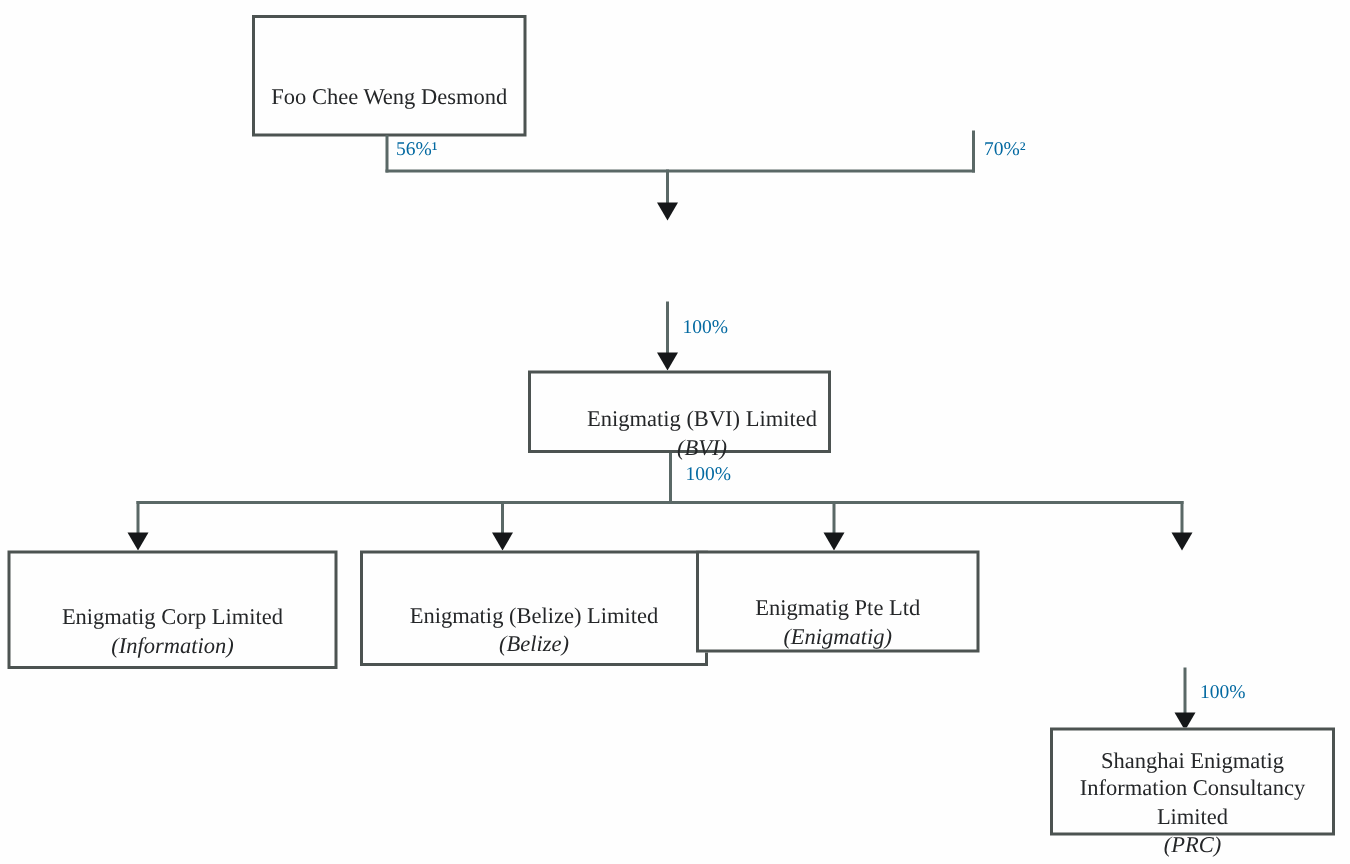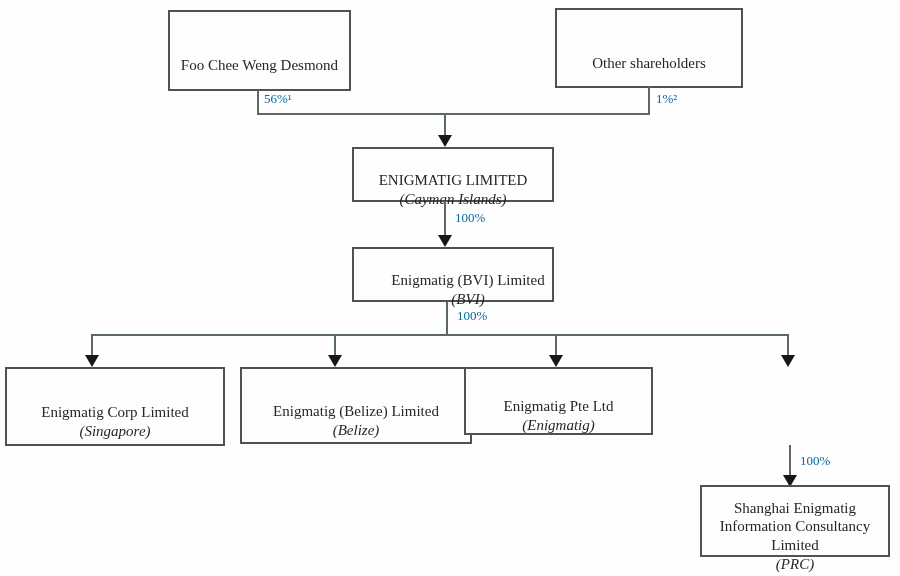--- a/index.html
+++ b/index.html
@@ -93,37 +93,30 @@
   #p-hk    { left: 800px; top: 453px; }
 </style>
 </head>
 <body>
 
 <div id="canvas">
 
   <div class="node" id="n-foo">
     <span class="name">Foo Chee Weng Desmond</span>
   </div>
-  <div class="node" id="n-other">
-    <span class="name">Other shareholders</span>
-  </div>
 
   <div class="vline" id="c-foo-drop"></div>
   <div class="vline" id="c-other-drop"></div>
   <div class="hline" id="c-top-h"></div>
   <div class="vline" id="c-to-cayman"></div>
   <div class="arrowhead" id="a-to-cayman"></div>
 
   <span class="pct" id="p-foo">56%¹</span>
-  <span class="pct" id="p-other">1%²</span>
+  <span class="pct" id="p-other">70%²</span>
 
-  <div class="node" id="n-cayman">
-    <span class="name">ENIGMATIG LIMITED</span>
-    <span class="jur">(Cayman Islands)</span>
-  </div>
 
   <div class="vline" id="c-cayman-bvi"></div>
   <div class="arrowhead" id="a-to-bvi"></div>
   <span class="pct" id="p-cay">100%</span>
 
   <div class="node" id="n-bvi">
     <span class="name">Enigmatig (BVI) Limited</span>
     <span class="jur">(BVI)</span>
   </div>
 
@@ -135,21 +128,21 @@
   <div class="arrowhead" id="a-to-sey"></div>
   <div class="vline" id="c-bel-stub"></div>
   <div class="arrowhead" id="a-to-bel"></div>
   <div class="vline" id="c-sgp-stub"></div>
   <div class="arrowhead" id="a-to-sgp"></div>
   <div class="vline" id="c-hk-stub"></div>
   <div class="arrowhead" id="a-to-hk"></div>
 
   <div class="node" id="n-seychelles">
     <span class="name">Enigmatig Corp Limited</span>
-    <span class="jur">(Singapore)</span>
+    <span class="jur">(Information)</span>
   </div>
   <div class="node" id="n-belize">
     <span class="name">Enigmatig (Belize) Limited</span>
     <span class="jur">(Belize)</span>
   </div>
   <div class="node" id="n-singapore">
     <span class="name">Enigmatig Pte Ltd</span>
     <span class="jur">(Enigmatig)</span>
   </div>
 

